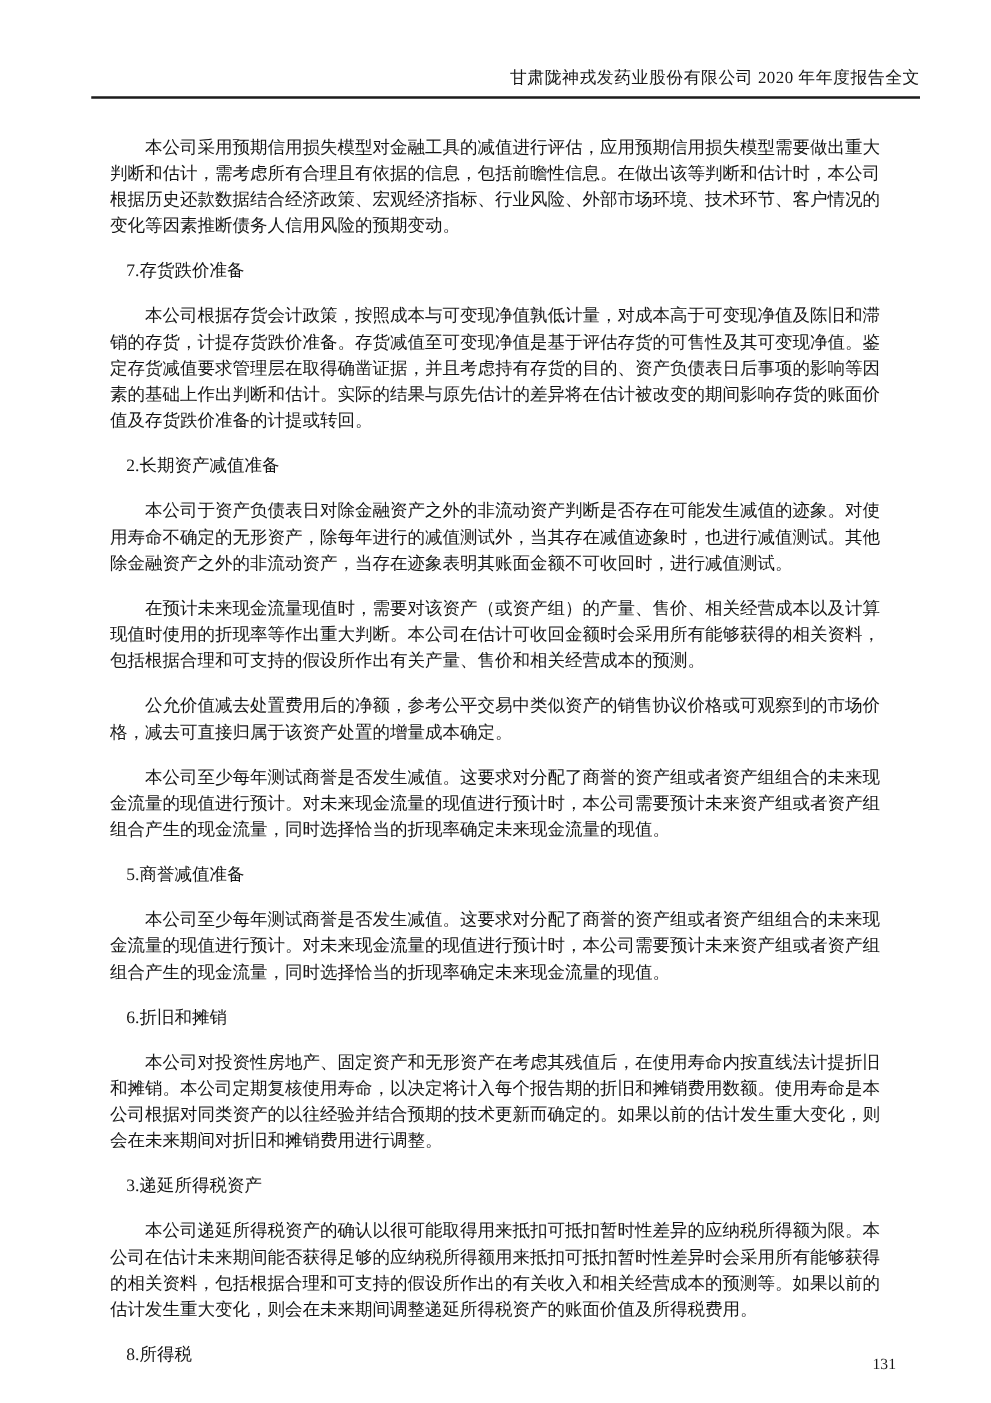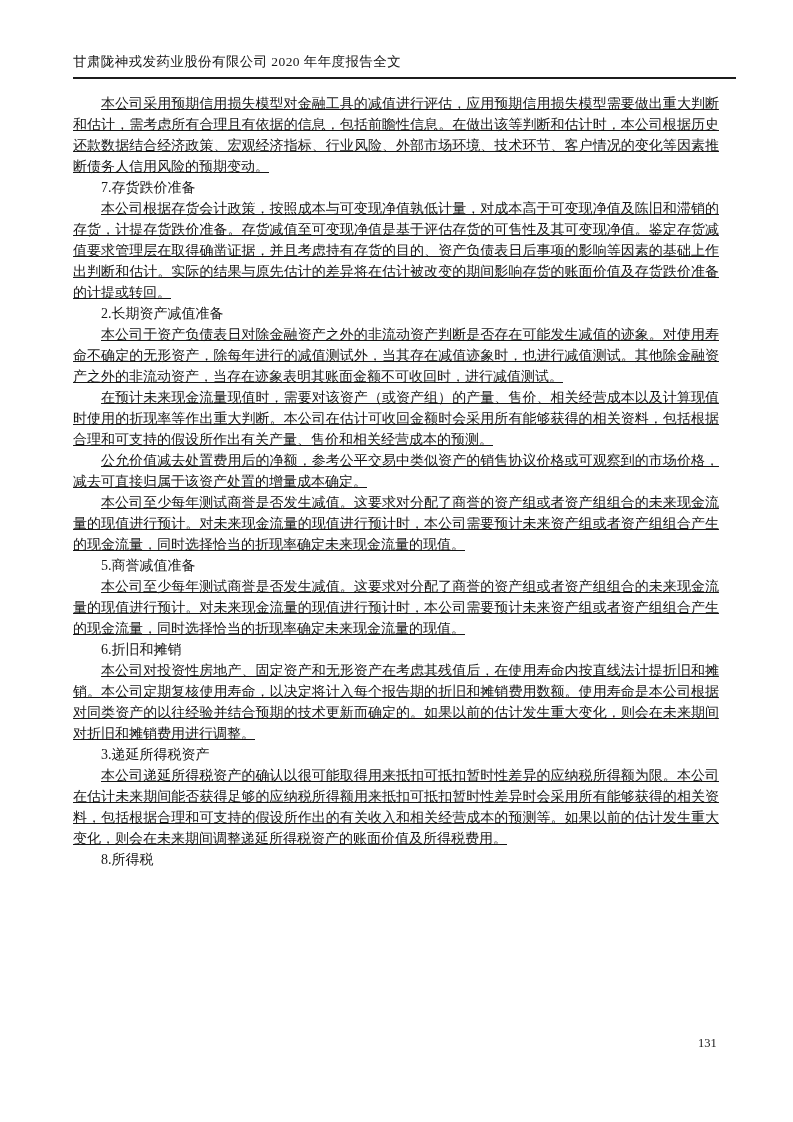--- a/index.html
+++ b/index.html
@@ -16,53 +16,53 @@
   .doc-page {
     position: absolute;
     inset: 0;
     background: #ffffff;
   }
   .doc-header {
     position: absolute;
     top: 54px;
     left: 73px;
     width: 663px;
+    text-align: right;
     font-size: 13.5px;
     line-height: 16px;
     letter-spacing: 0.4px;
     padding-bottom: 7px;
     border-bottom: 2px solid #1c1c1c;
     white-space: nowrap;
   }
   .doc-body {
     position: absolute;
     top: 93px;
     left: 73px;
     width: 646px;
     font-size: 14px;
     line-height: 21px;
     text-align: justify;
     text-justify: inter-character;
   }
   .para {
-    margin: 0;
+    margin: 15px;
     padding: 0;
     text-indent: 2em;
-    text-decoration: underline;
   }
   .heading {
     margin: 0;
     padding: 0;
     text-indent: 2em;
     font-size: 14px;
     font-weight: normal;
   }
   .page-number {
     position: absolute;
-    top: 1036px;
+    top: 1084px;
     left: 698px;
     font-size: 12.5px;
     line-height: 14px;
     color: #161616;
   }
 </style>
 </head>
 <body>
 
 <div class="doc-page">

